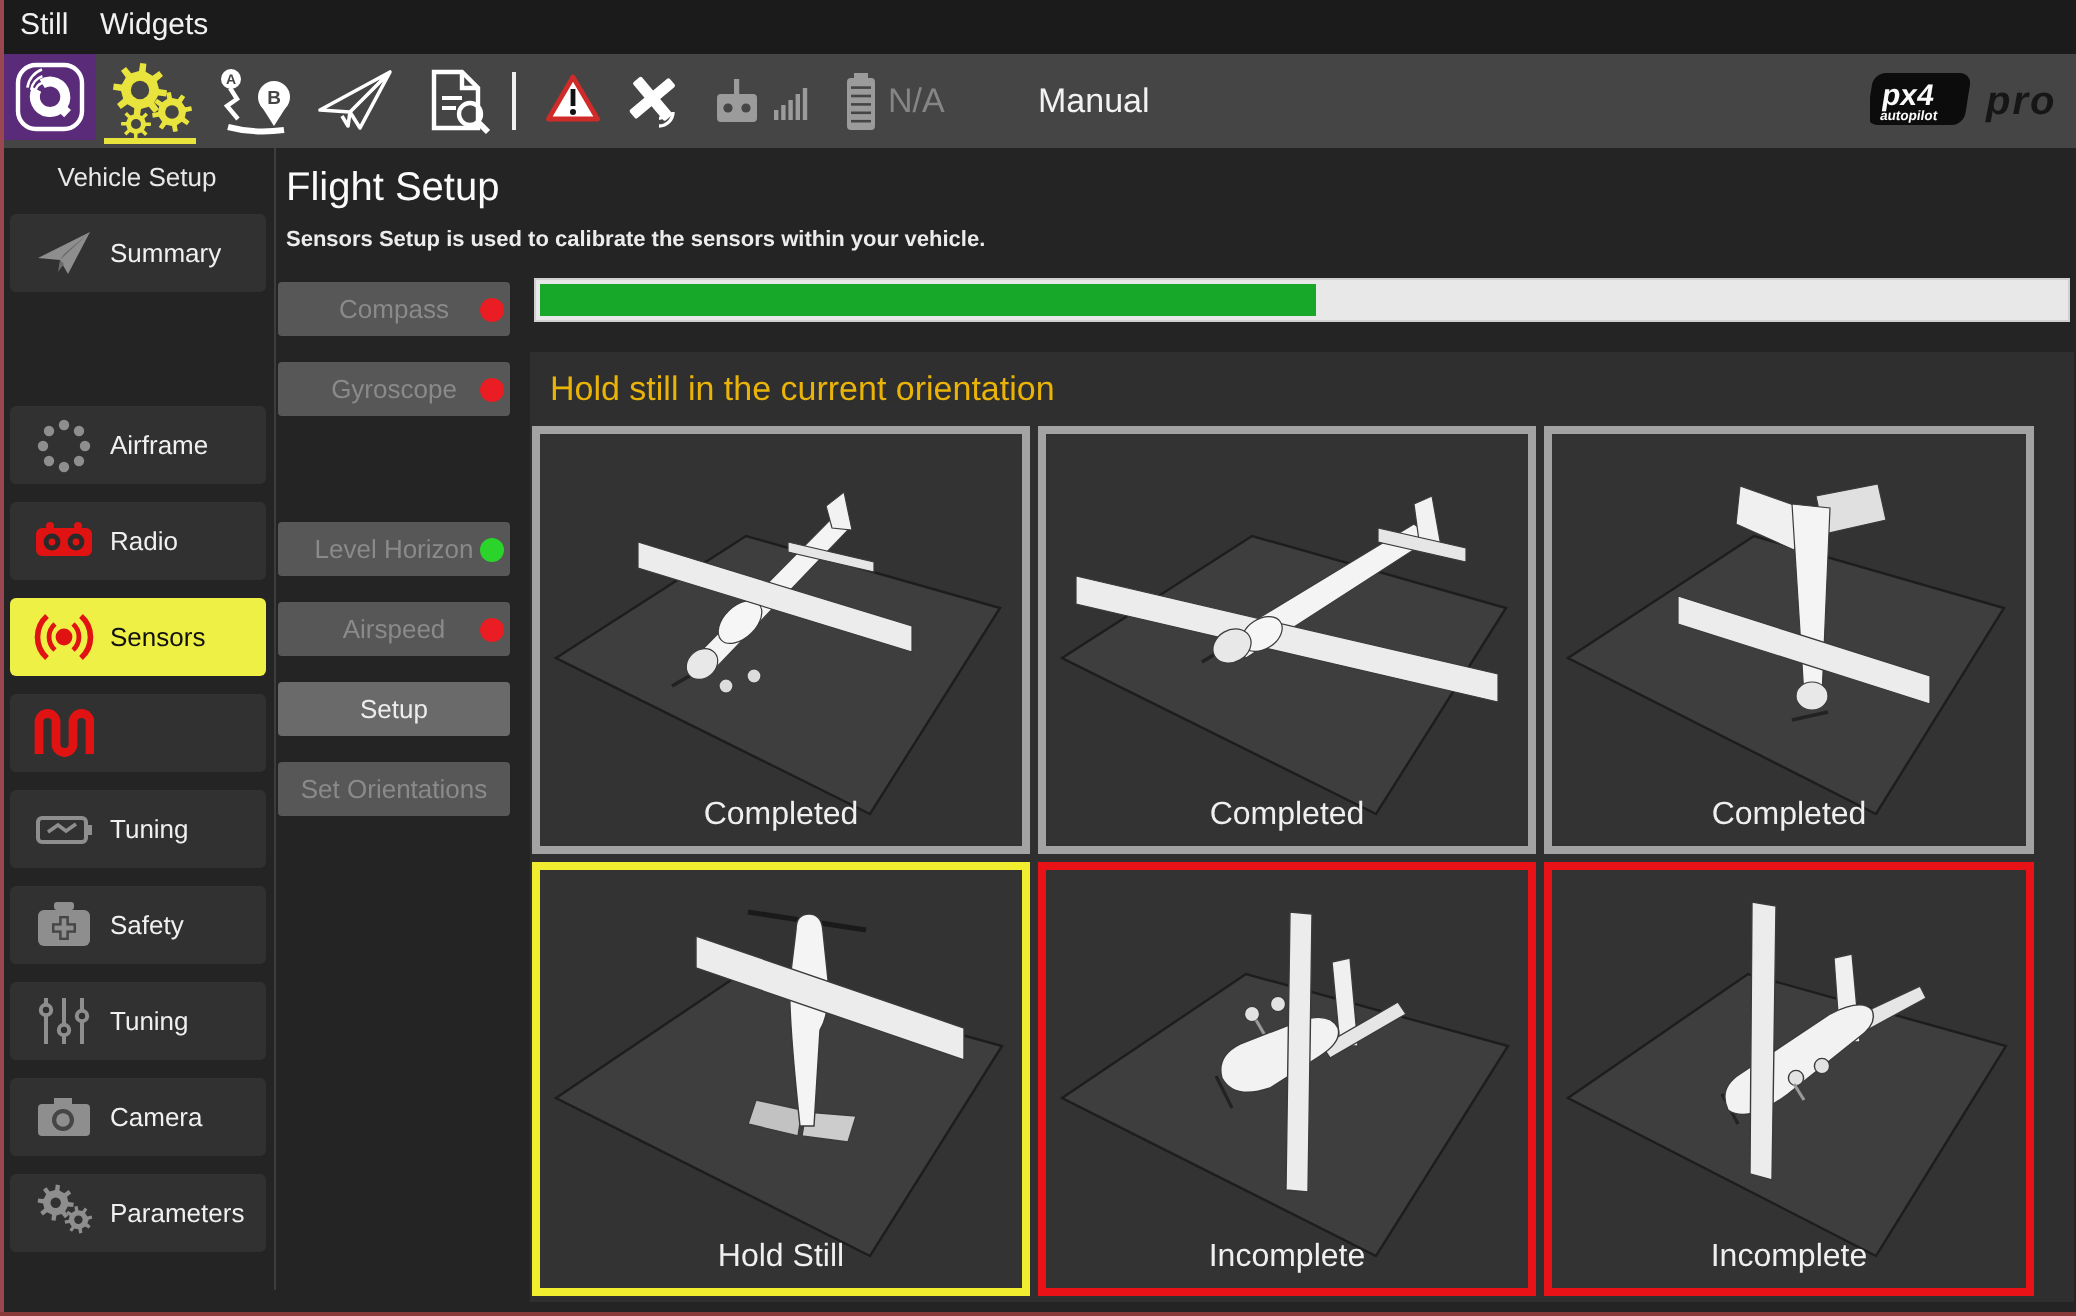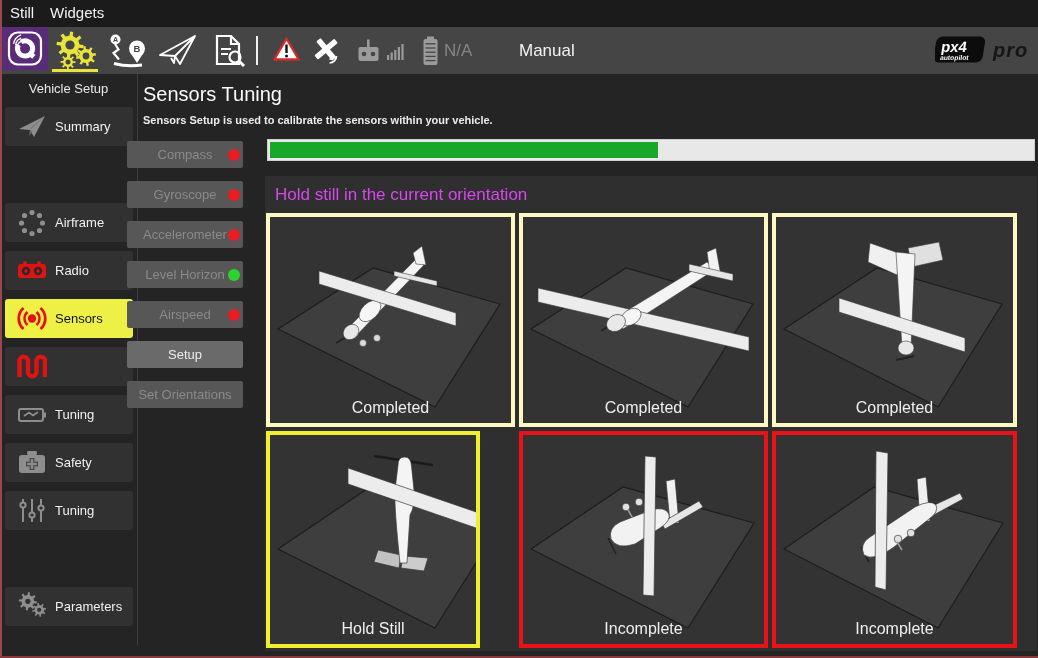--- a/index.html
+++ b/index.html
@@ -22,31 +22,31 @@
   
   #vsetup { left:0; top:81px; width:137px; text-align:center; color:#e8e8e8; font-size:13px; }
   .sbtn { left:5px; width:128px; height:39px; background:#313131; border-radius:3px; color:#f0f0f0; font-size:13px; }
   .sbtn .lbl { position:absolute; left:50px; top:0; height:39px; line-height:39px; }
   .sbtn svg { position:absolute; left:12px; top:5px; }
   .sbtn.sel { background:#eef046; color:#111; }
   #sideline { left:137px; top:74px; width:1px; height:571px; background:#3d3d3d; }
   
   #title { left:143px; top:83px; color:#fafafa; font-size:20px; }
   #desc { left:143px; top:114px; color:#ececec; font-size:11px;font-weight:bold; }
-  .cbtn { left:127px; width:116px; height:27px; background:#575757; border-radius:2px;
+  .cbtn { left:139px; width:116px; height:27px; background:#575757; border-radius:2px;
      color:#8a8a8a; font-size:13px; text-align:center; line-height:27px; }
   .cbtn .dot { position:absolute; right:3px; top:7.5px; width:12px; height:12px; border-radius:50%; }
   .red { background:#ea1c24; } .green { background:#2bd42a; }
   #pbar { left:267px; top:139px; width:768px; height:22px; background:#e8e8e8; border:1px solid #d0d0d0; }
   #pfill { position:absolute; left:2px; top:2px; width:388px; height:16px; background:#17a82a; }
   #panel { left:265px; top:176px; width:772px; height:475px; background:#2f2f2f; }
-  #holdtext { left:275px; top:185px; color:#d946ef; font-size:17px; }
+  #holdtext { left:275px; top:185px; color:#eab308; font-size:17px; }
   .tile { background:#333333; overflow:hidden; }
   .tile .cap { position:absolute; left:0; bottom:6px; width:100%; text-align:center; color:#efefef; font-size:16px; }
-  .bgreen { border:4px solid #fef9c3; }
+  .bgreen { border:4px solid #a3a3a3; }
   .byellow { border:4px solid #f0ee2e; }
   .bred { border:4px solid #e81217; }
   .tile svg { position:absolute; left:0; top:0; }
 </style>
 </head>
 <body>
 <div id="win">
   <div class="abs" id="menubar">
       <span style="left:10px">Still</span>
       <span style="left:50px">Widgets</span>
@@ -242,38 +242,46 @@
           <line x1="24" y1="3" x2="24" y2="26"></line>
     </g>
     <g fill="#2e2e2e" stroke="#8e8e8e" stroke-width="2">
           <circle cx="6" cy="9" r="2.6"></circle>
           <circle cx="15" cy="19" r="2.6"></circle>
           <circle cx="24" cy="12" r="2.6"></circle>
         </g>
   </svg>
       <span class="lbl">Tuning</span>
     </div>
+  <div class="abs sbtn" style="top:539px">
+      <svg width="30" height="29" viewBox="0 0 30 29">
+    <rect x="2" y="8" width="26" height="16" rx="2" fill="#8e8e8e"></rect>
+    <rect x="10" y="5" width="9" height="4" fill="#8e8e8e"></rect>
+    <circle cx="14.5" cy="16" r="5.5" fill="#454545"></circle>
+        <circle cx="14.5" cy="16" r="3.4" fill="#8e8e8e"></circle>
+  </svg>
+      <span class="lbl">Camera</span>
+    </div>
   <div class="abs sbtn" style="top:587px">
       <svg width="30" height="29" viewBox="0 0 30 29">
     <g fill="#8e8e8e">
       <path d="M16.9 11.3 L15.6 13.6 L17.2 15.8 L15.5 17.1 L13.8 15.0 L11.2 15.7 L10.8 18.4 L8.7 18.1 L9.0 15.4 L6.6 14.1 L4.4 15.7 L3.1 14.0 L5.2 12.3 L4.5 9.7 L1.8 9.3 L2.1 7.2 L4.8 7.5 L6.1 5.1 L4.5 2.9 L6.2 1.6 L7.9 3.7 L10.5 3.0 L10.9 0.3 L13.0 0.6 L12.7 3.3 L15.1 4.6 L17.3 3.0 L18.6 4.7 L16.5 6.4 L17.2 9.0 L19.9 9.4 L19.6 11.5 Z"></path>
       <path d="M27.4 17.7 L26.7 19.6 L28.3 21.0 L27.4 22.3 L25.6 21.2 L23.9 22.3 L24.2 24.4 L22.6 24.7 L22.2 22.6 L20.2 22.2 L19.0 23.9 L17.7 23.0 L18.9 21.2 L17.7 19.5 L15.6 19.9 L15.3 18.3 L17.4 17.9 L17.8 15.9 L16.1 14.7 L17.0 13.4 L18.8 14.5 L20.5 13.4 L20.2 11.3 L21.8 11.0 L22.2 13.1 L24.2 13.5 L25.4 11.8 L26.7 12.7 L25.5 14.5 L26.7 16.2 L28.8 15.8 L29.1 17.4 Z"></path>
     </g>
     <circle cx="10.85" cy="9.35" r="2.6" fill="#313131"></circle>
     <circle cx="22.2" cy="17.85" r="2.1" fill="#313131"></circle>
   </svg>
       <span class="lbl">Parameters</span>
     </div>
 
-  <div class="abs" id="title">Sensors Tuning</div>
+  <div class="abs" id="title">Flight Setup</div>
   <div class="abs" id="desc">Sensors Setup is used to calibrate the sensors within your vehicle.</div>
 
   <div class="abs cbtn" style="top:141px">Compass<span class="dot red"></span></div>
   <div class="abs cbtn" style="top:181px">Gyroscope<span class="dot red"></span></div>
-  <div class="abs cbtn" style="top:221px">Accelerometer<span class="dot red"></span></div>
   <div class="abs cbtn" style="top:261px">Level Horizon<span class="dot green"></span></div>
   <div class="abs cbtn" style="top:301px">Airspeed<span class="dot red"></span></div>
   <div class="abs cbtn" style="top:341px;background:#6a6a6a;color:#ededed">Setup</div>
   <div class="abs cbtn" style="top:381px">Set Orientations</div>
 
   <div class="abs" id="pbar">
       <div id="pfill"></div>
     </div>
   <div class="abs" id="panel"></div>
   <div class="abs" id="holdtext">Hold still in the current orientation</div>
@@ -317,21 +325,21 @@
         <polygon points="94,26 128,38 121,58 92,45" fill="#f0f0f0"></polygon>
         <polygon points="132,31 163,25 167,43 136,50" fill="#e0e0e0"></polygon>
         <polygon points="120,35 139,37 135,131 126,131" fill="#f4f4f4"></polygon>
         <ellipse cx="130" cy="131" rx="8" ry="7" fill="#e8e8e8"></ellipse>
         <line x1="120" y1="143" x2="138" y2="139" stroke="#222" stroke-width="1.8"></line>
         <polygon points="63,81 189,121 189,135 63,95" fill="#ececec"></polygon>
       </g>
     </svg>
       <span class="cap">Completed</span>
     </div>
-  <div class="abs tile byellow" style="left:266px;top:431px;width:214px;height:217px" id="t4">
+  <div class="abs tile byellow" style="left:266px;top:431px;width:249px;height:217px" id="t4">
     <svg width="241" height="209" viewBox="0 0 241 209">
       <polygon points="8,114 100,52 231,88 165,193" fill="#3e3e3e" stroke="#1d1d1d" stroke-width="1.2"></polygon>
       <g stroke="#3a3a3a" stroke-width="0.7">
         <line x1="104" y1="21" x2="163" y2="30" stroke="#1a1a1a" stroke-width="2.5"></line>
         <polygon points="108,115 131,120 129,133 104,127" fill="#c2c2c2"></polygon>
         <polygon points="133,121 158,123 154,136 131,133" fill="#cccccc"></polygon>
         <path d="M 128 30 Q 128 22 134.5 22 Q 141 22 141.5 31 L 144 55 Q 145 72 140 80 L 137 128 L 130 128 Q 124 72 125 55 Z" fill="#f4f4f4"></path>
         <polygon points="78,33 212,79 212,95 78,49" fill="#ececec"></polygon>
       </g>
     </svg>

